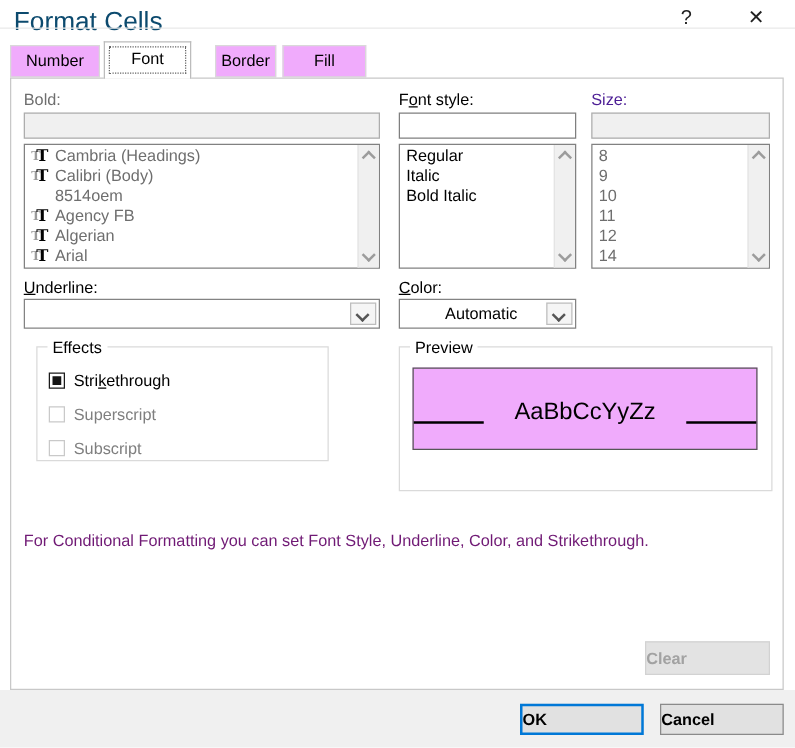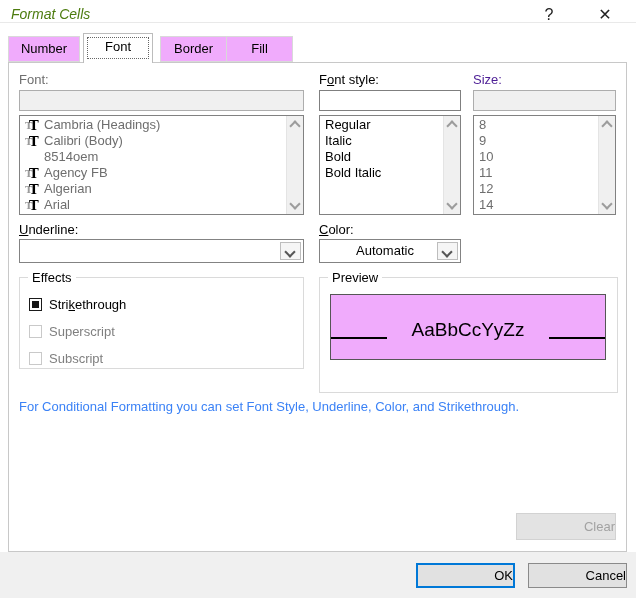--- a/index.html
+++ b/index.html
@@ -3,21 +3,21 @@
 <meta charset="utf-8">
 <style>
   html,body{margin:0;padding:0;}
   body{
     width:636px;height:598px;position:relative;overflow:hidden;
     background:#ffffff;color:#000;
     font-family:"Liberation Sans", sans-serif;font-size:13px;
   }
   
   .titlebar{position:absolute;left:0;top:0;width:636px;height:30px;background:#fff;}
-  .title{position:absolute;left:11px;top:6px;font-size:14px;color:#4d7c0f;font-style:italic;}
+  .title{position:absolute;left:11px;top:6px;font-size:21px;color:#0c4a6e;}
   .cap-btn{position:absolute;top:3px;width:26px;height:24px;text-align:center;line-height:24px;font-size:16px;color:#222;cursor:default;}
   .help-btn{left:536px;}
   .close-btn{left:592px;font-weight:300;}
   .title-sep{position:absolute;left:0;top:22px;width:636px;height:1px;background:#e9e9e9;}
   
   .tab{position:absolute;top:36px;height:26px;box-sizing:border-box;background:#f0abfc;
        border:1px solid #d9d9d9;text-align:center;line-height:24px;z-index:1;}
   .tab.selected{top:33px;height:30px;background:#fff;border-color:#bcbcbc;border-bottom:none;z-index:3;line-height:26px;}
   .tab-focus{position:absolute;left:3px;right:3px;top:3px;bottom:4px;border:1px dotted #666;pointer-events:none;}
   
@@ -56,22 +56,22 @@
   .cb.disabled{border-color:#c9c9c9;}
   .cb-label{margin-left:7px;}
   .cb-row.disabled .cb-label{color:#7f7f7f;}
   
   .preview-box{position:absolute;left:10px;top:16px;width:276px;height:66px;box-sizing:border-box;border:1px solid #565656;background:#f0abfc;}
   .pline{position:absolute;top:42px;width:56px;height:2px;background:#000;}
   .pline.left{left:0;}
   .pline.right{right:0;}
   .preview-text{position:absolute;left:0;right:0;top:24px;text-align:center;font-size:19px;color:#000;}
   
-  .note{position:absolute;left:10px;top:336px;color:#3b82f6;}
-  .btn{position:absolute;box-sizing:border-box;background:#e1e1e1;border:1px solid #8a8a8a;text-align:right;}
+  .note{position:absolute;left:10px;top:362px;color:#701a75;}
+  .btn{position:absolute;box-sizing:border-box;background:#e1e1e1;border:1px solid #8a8a8a;text-align:left;font-weight:bold;}
   .btn.disabled{background:#e3e3e3;border-color:#d2d2d2;color:#a2a2a2;}
   .btn-clear{left:507px;top:450px;width:100px;height:27px;line-height:25px;}
   .footer{position:absolute;left:0;top:552px;width:636px;height:46px;background:#f0f0f0;}
   .btn-ok{left:416px;top:11px;width:99px;height:25px;border:2px solid #0078d7;line-height:21px;}
   .btn-cancel{left:528px;top:11px;width:99px;height:25px;line-height:23px;}
 </style>
 </head>
 <body>
 
 <div>
@@ -79,27 +79,27 @@
   <div class="titlebar">
     <span class="title">Format Cells</span>
     <span class="cap-btn help-btn">?</span>
     <span class="cap-btn close-btn">✕</span>
     <div class="title-sep"></div>
   </div>
 
   <div id="tabbar">
       <div class="tab" style="left: 8px; width: 72px;"><span>Number</span></div>
       <div class="tab selected" style="left: 83px; width: 70px;"><span>Font</span><span class="tab-focus"></span></div>
-      <div class="tab" style="left: 160px; width: 67px;"><span>Border</span></div>
+      <div class="tab" style="left: 172px; width: 49px;"><span>Border</span></div>
       <div class="tab" style="left: 226px; width: 67px;"><span>Fill</span></div>
     </div>
 
   <div class="page">
 
-    <span class="lbl dim" style="left:10px;top:9px;">Font:</span>
+    <span class="lbl dim" style="left:10px;top:9px;">Bold:</span>
     <div class="textbox disabled" style="left:10px;top:27px;width:285px;height:21px;"></div>
     <div class="listbox" style="left:10px;top:52px;width:285px;height:100px;">
       <div class="list-items" id="font-list">
           <div class="list-row dim">
             <span class="tt-icon">
               <span class="t-back">T</span>
               <span class="t-front">T</span>
             </span>
             <span>Cambria (Headings)</span>
           </div>
@@ -141,21 +141,20 @@
         <span class="chev down"></span>
       </div>
     </div>
 
     <span class="lbl" style="left:310px;top:9px;"><span>F</span><span class="accel">o</span><span>nt style:</span></span>
     <div class="textbox" style="left:310px;top:27px;width:142px;height:21px;"><span></span></div>
     <div class="listbox" style="left:310px;top:52px;width:142px;height:100px;">
       <div class="list-items" id="style-list">
           <div class="list-row">Regular</div>
           <div class="list-row">Italic</div>
-          <div class="list-row">Bold</div>
           <div class="list-row">Bold Italic</div>
         </div>
       <div class="vscroll">
         <span class="chev up"></span>
         <span class="chev down"></span>
       </div>
     </div>
 
     <span class="lbl dimmer" style="left:464px;top:9px;">Size:</span>
     <div class="textbox disabled" style="left:464px;top:27px;width:143px;height:21px;"></div>
@@ -183,21 +182,21 @@
     </div>
 
     <span class="lbl" style="left:310px;top:159px;"><span></span><span class="accel">C</span><span>olor:</span></span>
     <div class="combo" style="left:310px;top:176px;width:142px;height:24px;">
       <span class="combo-value centered">Automatic</span>
       <span class="combo-btn">
           <span class="chev"></span>
         </span>
     </div>
 
-    <div class="group" style="left:10px;top:214px;width:285px;height:92px;">
+    <div class="group" style="left:20px;top:214px;width:234px;height:92px;">
       <span class="group-title">Effects</span>
       <div id="effects-list">
           <div class="cb-row" style="top: 18px;">
             <span class="cb mixed"></span>
             <span class="cb-label"><span>Stri</span><span class="accel">k</span><span>ethrough</span></span>
           </div>
           <div class="cb-row disabled" style="top: 45px;">
             <span class="cb disabled"></span>
             <span class="cb-label"><span>Superscript</span><span class="accel"></span><span></span></span>
           </div>

